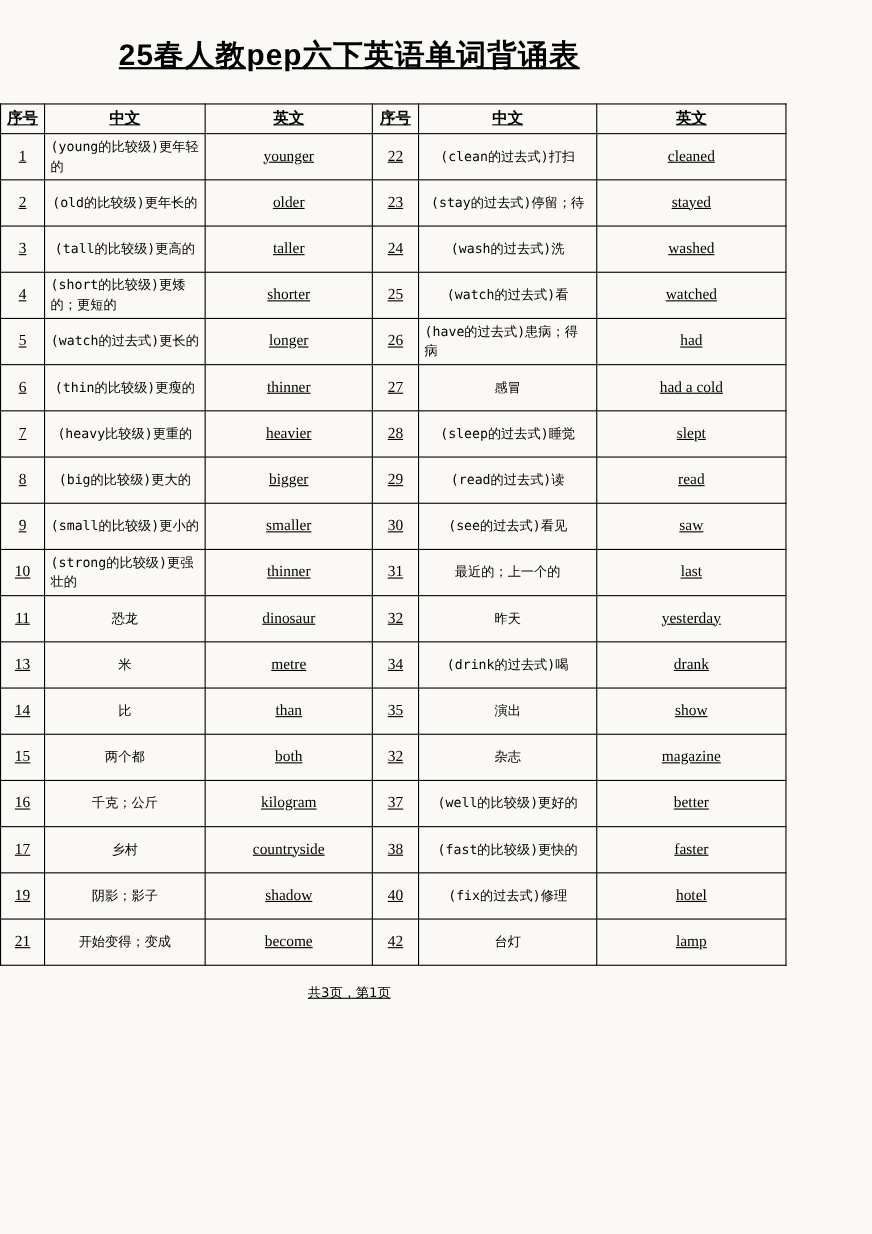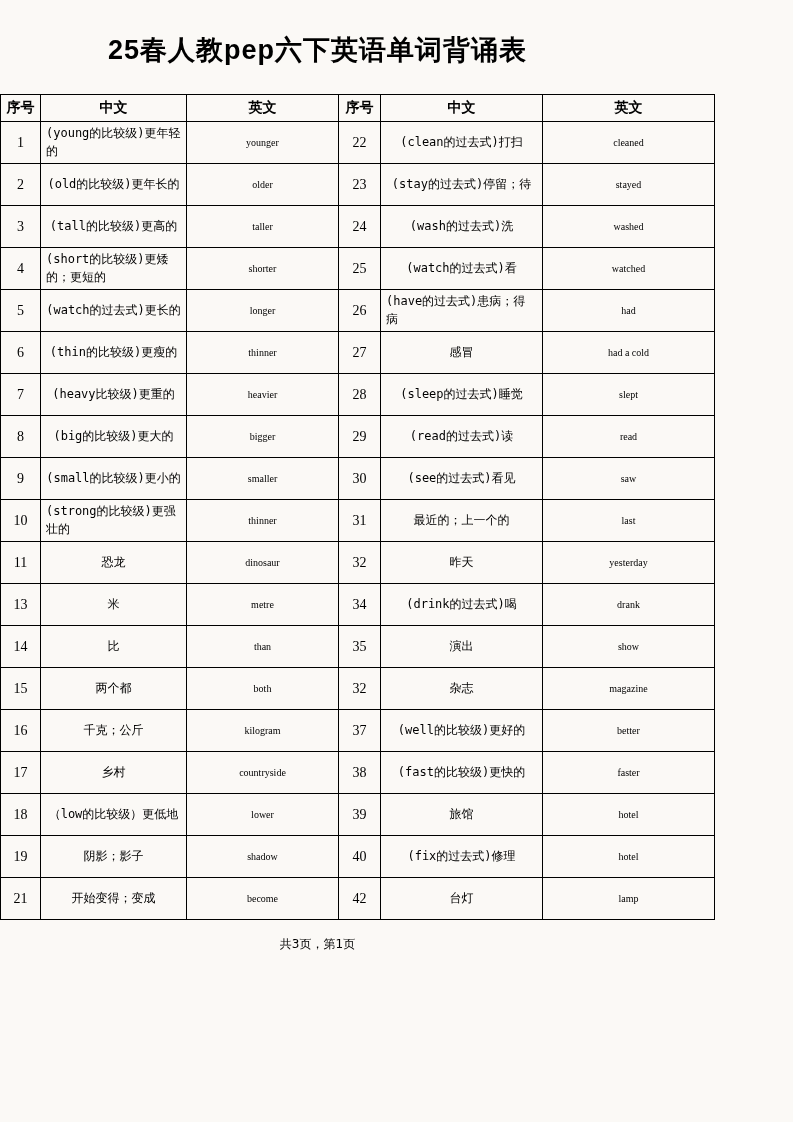--- a/index.html
+++ b/index.html
@@ -12,20 +12,21 @@
     background: #fbf9f6;
     color: #000;
     font-family: "Liberation Sans", sans-serif;
     box-sizing: border-box;
   }
   .page {
     width: 635px;
     height: 1122px;
     box-sizing: border-box;
     padding-top: 32px;
+    text-decoration: underline;
   }
   .page-title {
     text-align: center;
     font-size: 27px;
     font-weight: bold;
     letter-spacing: 1px;
     font-family: "Liberation Sans", sans-serif;
   }
   table.vocab {
     border-collapse: collapse;
@@ -67,21 +68,21 @@
     font-size: 12px;
     line-height: 1.45;
   }
   td.col-cn .cell-text {
     display: inline-block;
     text-align: left;
     max-width: 100%;
   }
   td.col-en {
     font-family: "Liberation Serif", serif;
-    font-size: 10px;
+    font-size: 14px;
   }
   .page-footer {
     text-align: center;
     font-size: 12px;
     margin-top: 12px;
     font-family: "DejaVu Sans", sans-serif;
   }
 </style>
 </head>
 <body>
@@ -232,28 +233,20 @@
         </tr>
         <tr>
           <td class="col-num"><span class="cell-text">17</span></td>
           <td class="col-cn"><span class="cell-text">乡村</span></td>
           <td class="col-en"><span class="cell-text">countryside</span></td>
           <td class="col-num"><span class="cell-text">38</span></td>
           <td class="col-cn"><span class="cell-text">(fast的比较级)更快的</span></td>
           <td class="col-en"><span class="cell-text">faster</span></td>
         </tr>
         <tr>
-          <td class="col-num"><span class="cell-text">18</span></td>
-          <td class="col-cn"><span class="cell-text">（low的比较级）更低地</span></td>
-          <td class="col-en"><span class="cell-text">lower</span></td>
-          <td class="col-num"><span class="cell-text">39</span></td>
-          <td class="col-cn"><span class="cell-text">旅馆</span></td>
-          <td class="col-en"><span class="cell-text">hotel</span></td>
-        </tr>
-        <tr>
           <td class="col-num"><span class="cell-text">19</span></td>
           <td class="col-cn"><span class="cell-text">阴影；影子</span></td>
           <td class="col-en"><span class="cell-text">shadow</span></td>
           <td class="col-num"><span class="cell-text">40</span></td>
           <td class="col-cn"><span class="cell-text">(fix的过去式)修理</span></td>
           <td class="col-en"><span class="cell-text">hotel</span></td>
         </tr>
         <tr>
           <td class="col-num"><span class="cell-text">21</span></td>
           <td class="col-cn"><span class="cell-text">开始变得；变成</span></td>

